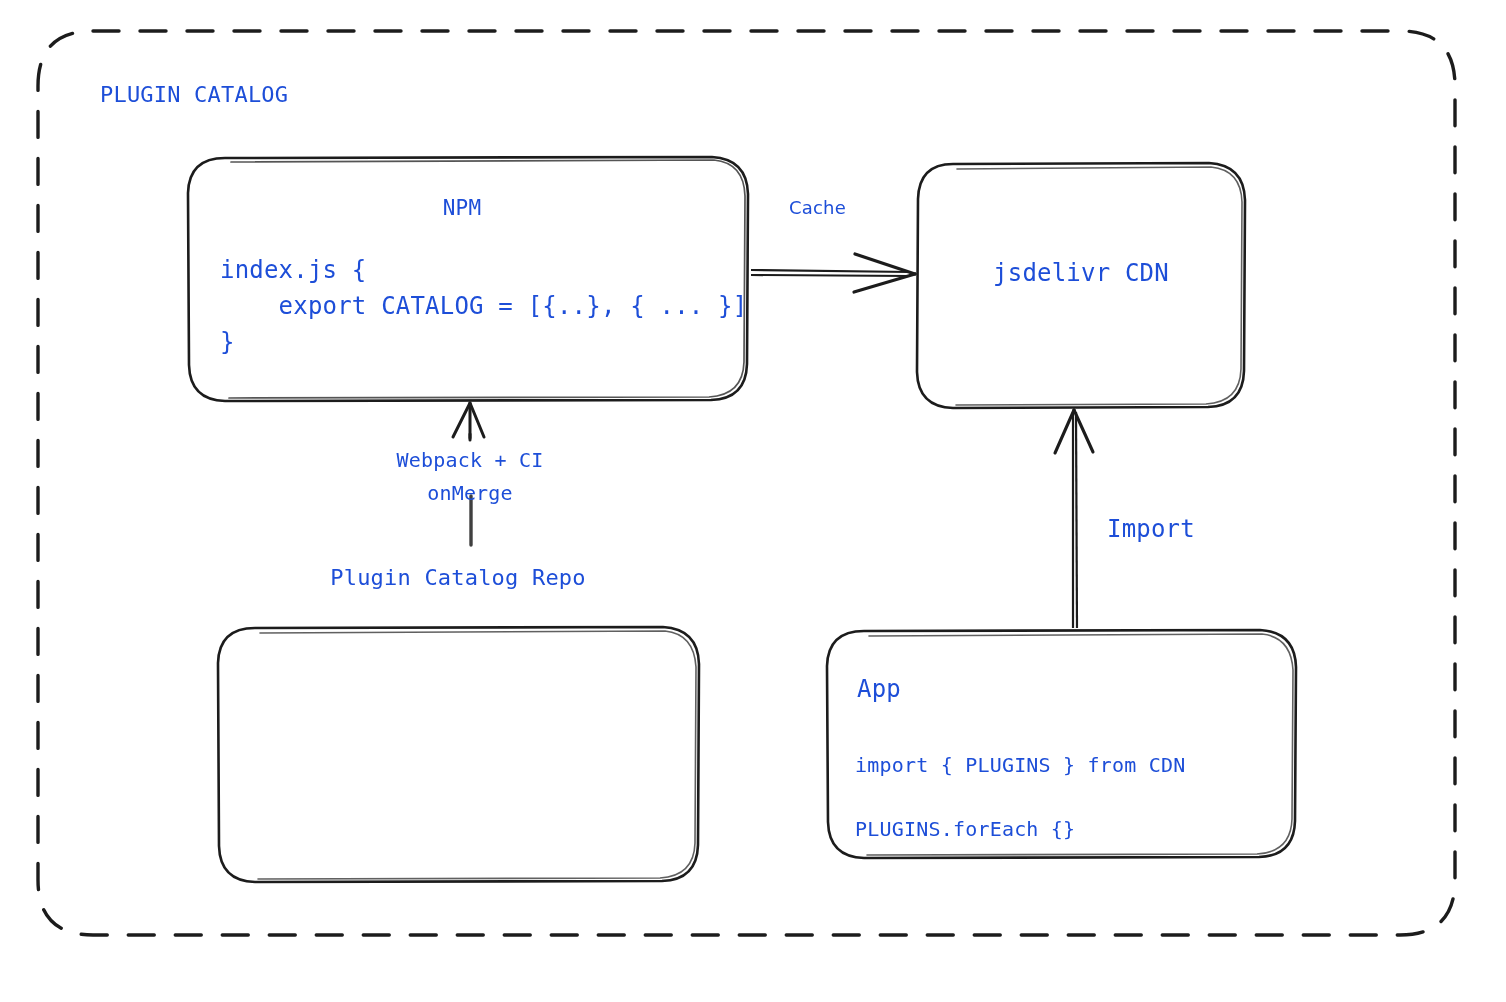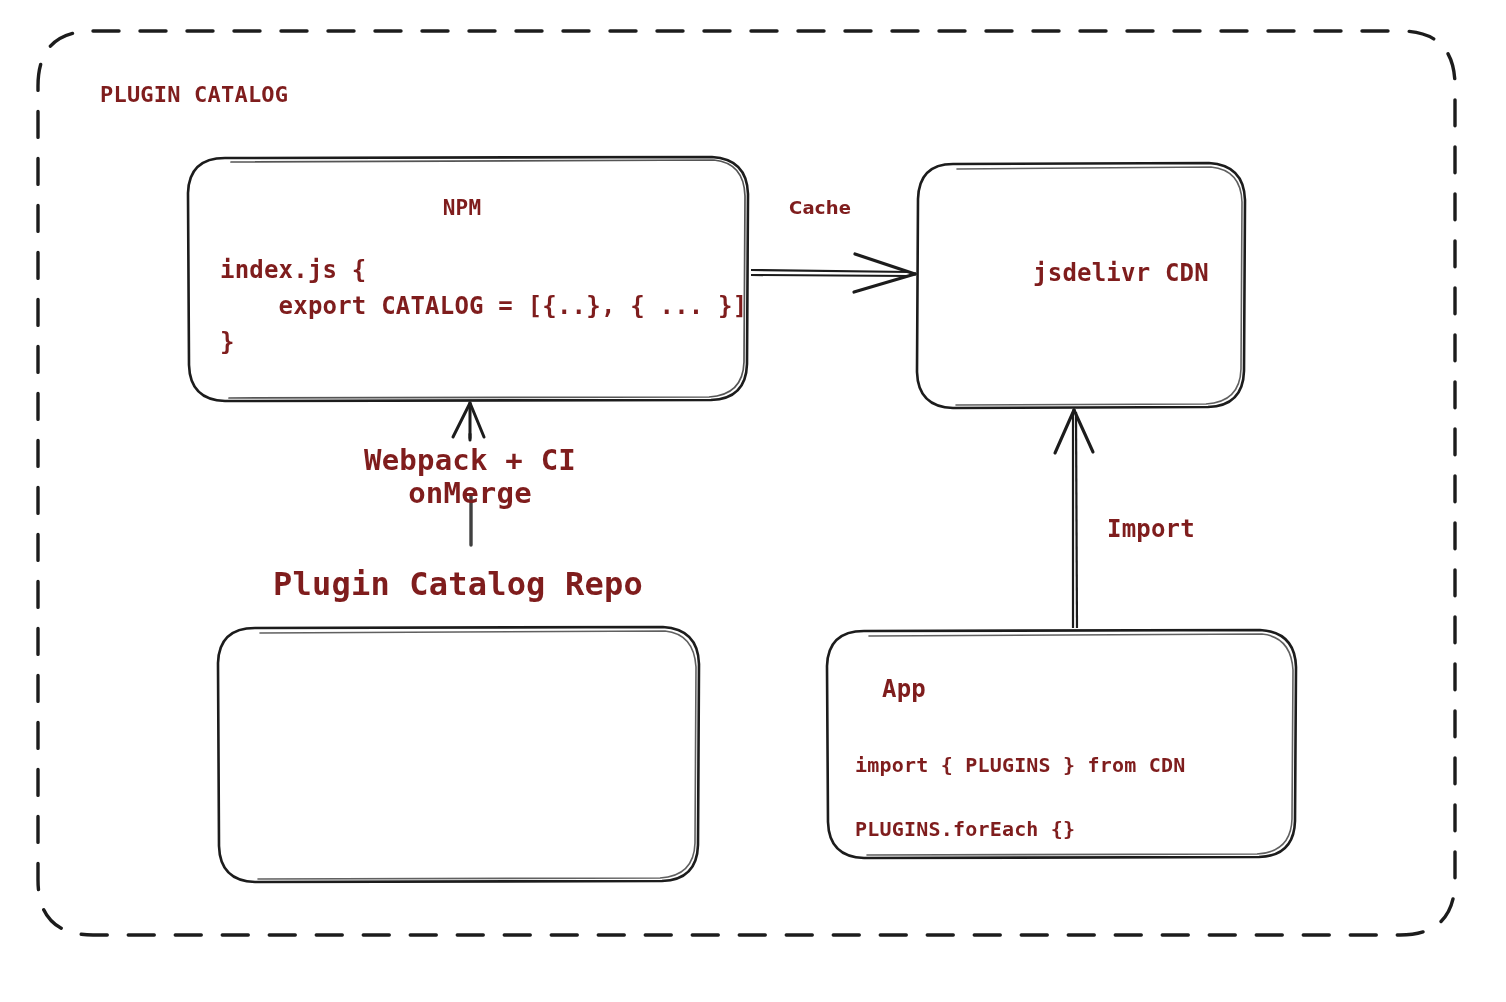--- a/index.html
+++ b/index.html
@@ -21,25 +21,24 @@
   }
   #canvas {
     position: absolute;
     left: 0;
     top: 0;
     width: 1506px;
     height: 1002px;
   }
   .txt {
     position: absolute;
-    color: #7f1d1d;
+    color: #1d4ed8;
     white-space: pre;
     font-family: "DejaVu Sans Mono", monospace;
     letter-spacing: 0.2px;
-    font-weight: bold;
   }
   .frame-title {
     left: 100px;
     top: 82px;
     font-size: 22px;
   }
   .box-title-npm {
     left: 188px;
     top: 196px;
     width: 548px;
@@ -51,59 +50,57 @@
     top: 252px;
     font-size: 24px;
     line-height: 36px;
   }
   .cdn-label {
     left: 918px;
     top: 259px;
     width: 326px;
     text-align: center;
     font-size: 24px;
-    padding-left: 40px;
   }
   .cache-label {
     left: 789px;
     top: 197px;
     font-size: 18px;
     font-family: "DejaVu Sans", sans-serif;
   }
   .webpack-label {
     left: 330px;
     top: 444px;
     width: 280px;
     text-align: center;
-    font-size: 29px;
+    font-size: 20px;
     line-height: 33px;
   }
   .repo-label {
     left: 218px;
     top: 565px;
     width: 480px;
     text-align: center;
-    font-size: 32px;
+    font-size: 22px;
   }
   .repo-list {
     left: 224px;
     top: 705px;
     font-size: 24px;
     line-height: 36px;
   }
   .import-label {
     left: 1107px;
     top: 515px;
     font-size: 24px;
   }
   .app-title {
     left: 857px;
     top: 675px;
     font-size: 24px;
-    margin-left: 25px;
   }
   .app-code {
     left: 855px;
     top: 733px;
     font-size: 20px;
     line-height: 64px;
   }
 </style>
 </head>
 <body>

